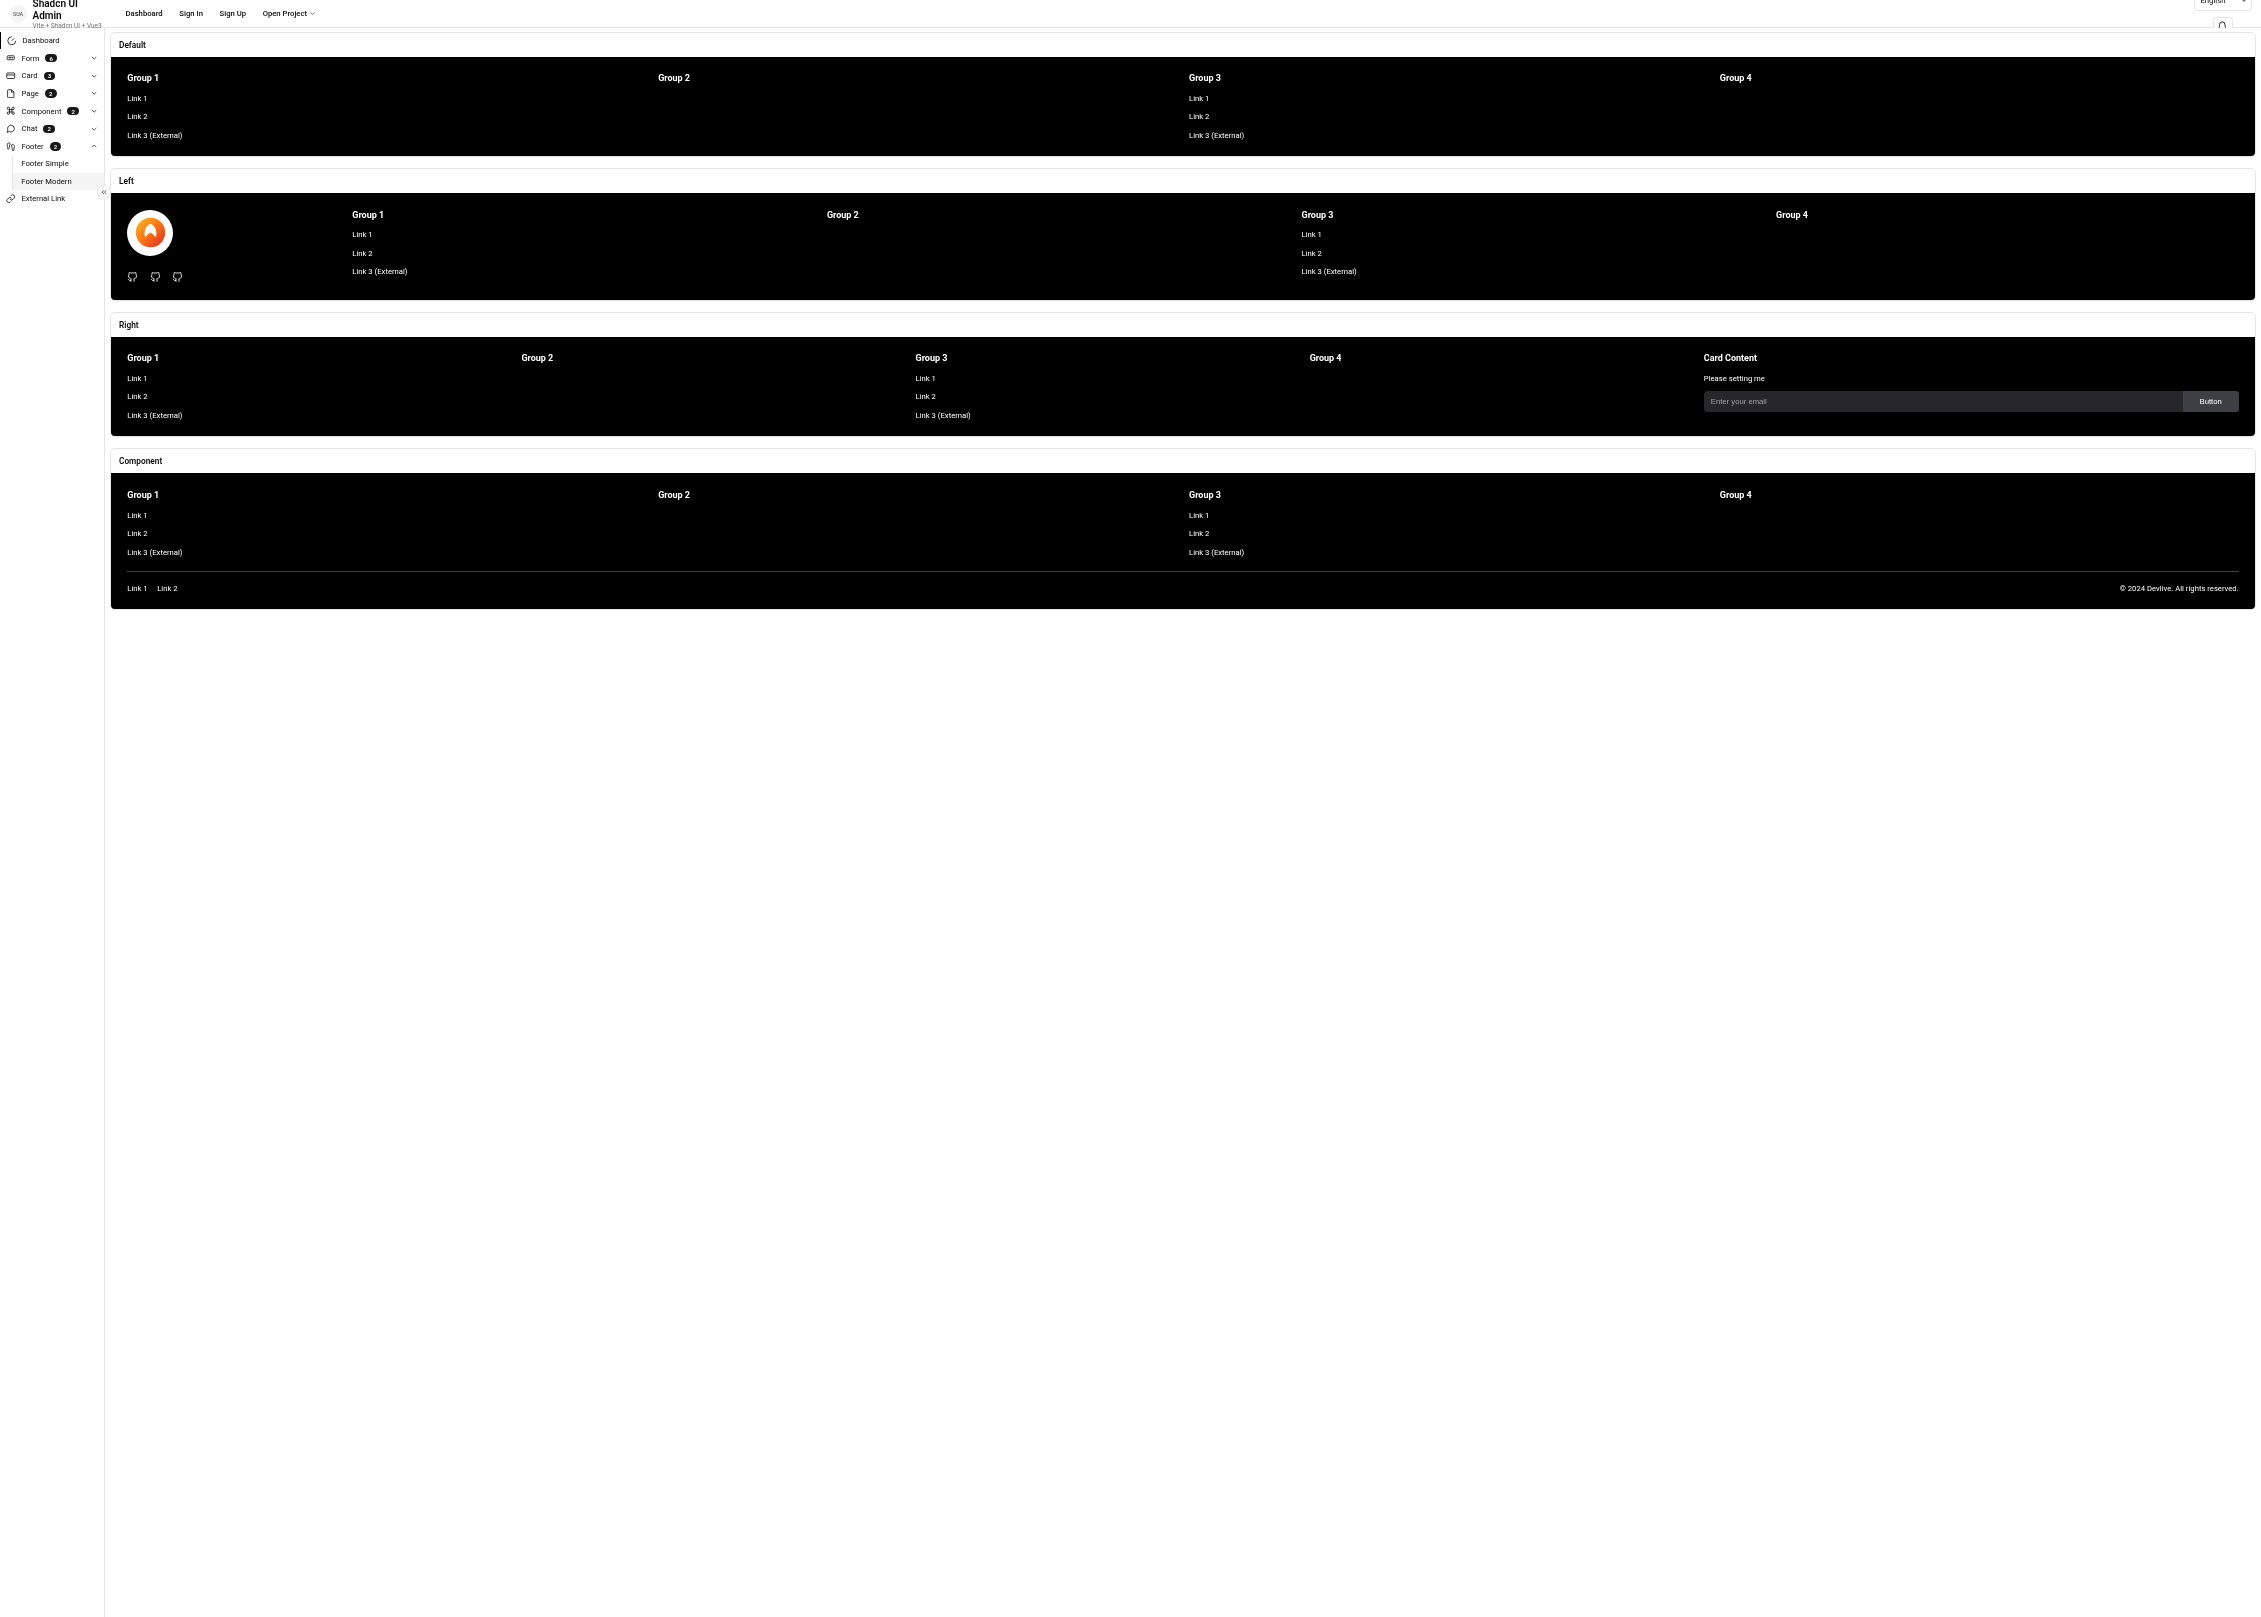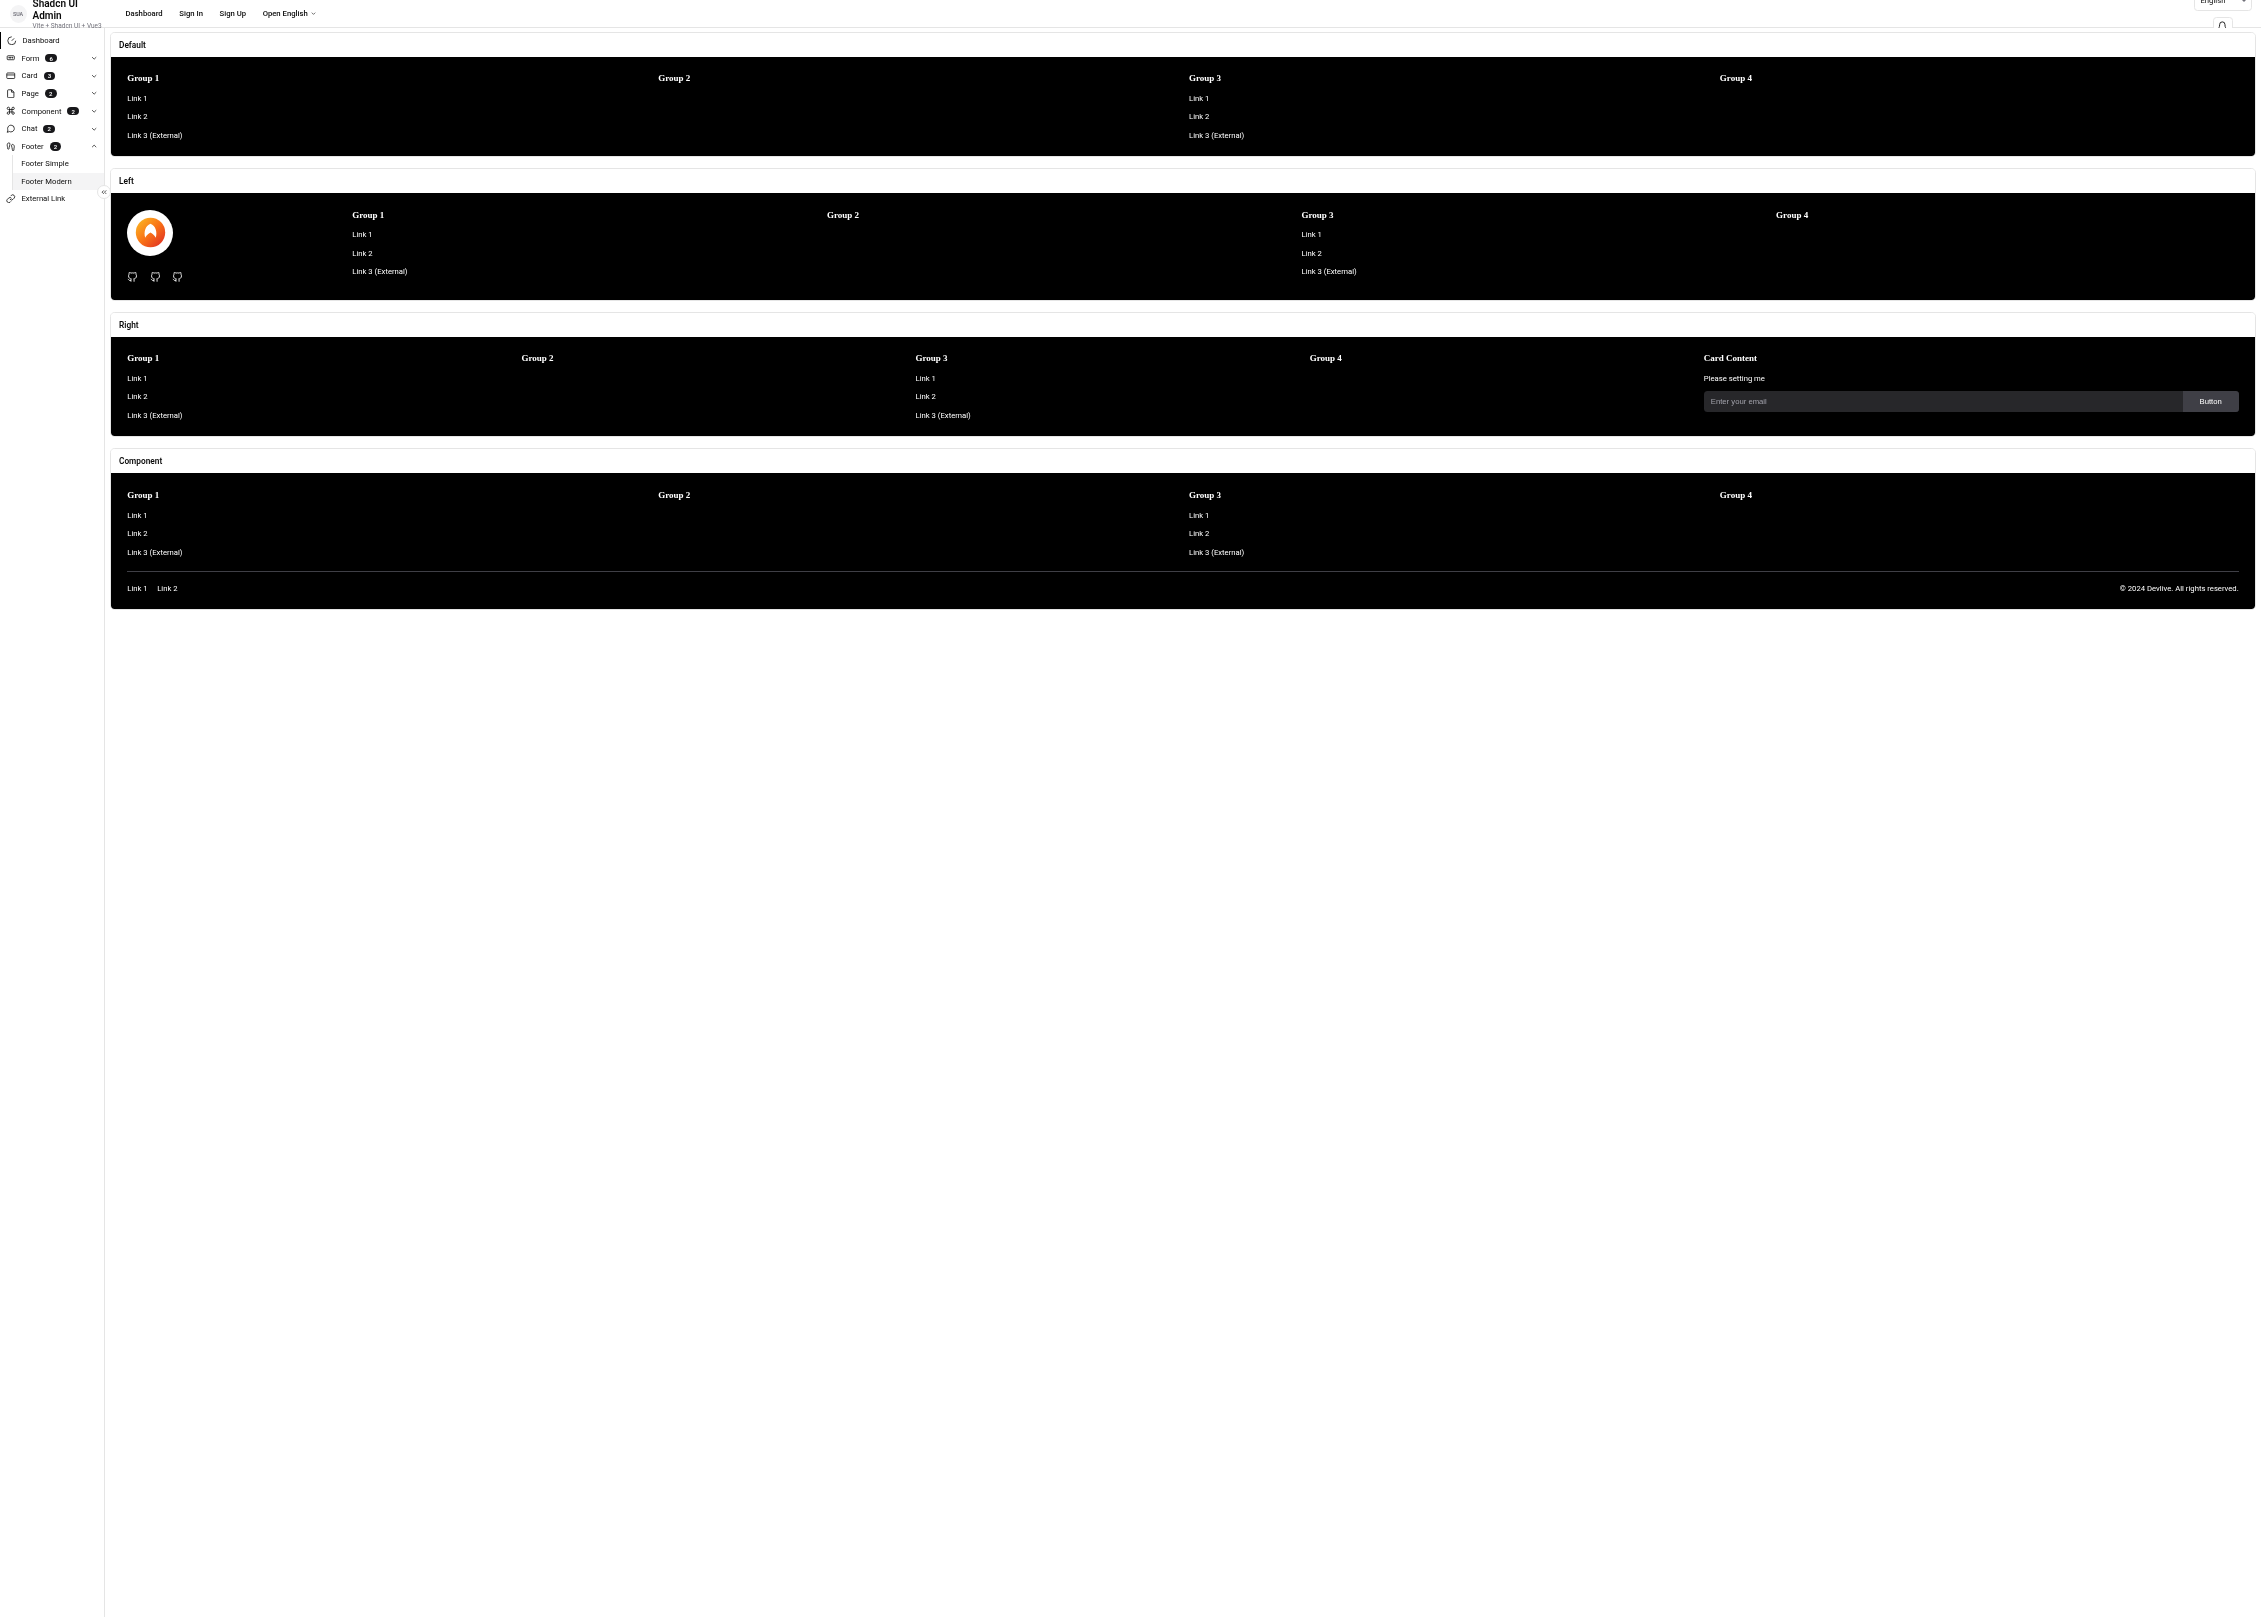--- a/index.html
+++ b/index.html
@@ -31,21 +31,21 @@
 .sub-items { margin-left: 12px; border-left: 0.6px solid #e5e5e5; }
 .sub-item { padding: 4.1px 6px 4.1px 8.3px; font-size: 7.7px; cursor: pointer; }
 .sub-item.active { background: #f4f4f5; }
 
 .content { flex: 1; padding: 3.5px 4.7px 12px 4.7px; background: #fff; }
 .card { border: 0.6px solid #e5e5e5; border-radius: 4.7px; margin-bottom: 11px; overflow: hidden; }
 .card-header { padding: 7px 8.3px; font-size: 8.3px; font-weight: 600; background: #fff; }
 .footer-block { background: #000; color: #fff; padding: 16.6px 16.6px; }
 .groups { display: flex; gap: 12px; }
 .group { flex: 1; }
-.group-title { font-size: 9px; font-weight: 700; margin-bottom: 10.6px; font-family: Liberation Serif, serif; }
+.group-title { font-size: 9px; font-weight: 700; margin-bottom: 10.6px; }
 .group-link { display: block; font-size: 7.7px; margin-bottom: 9.5px; color: #fff; cursor: pointer; }
 .group-link:last-child { margin-bottom: 0; }
 
 .left-block { display: flex; gap: 24px; }
 .logo-col { width: 201px; }
 .logo-circle { width: 46px; height: 46px; border-radius: 50%; background: #fff; display: flex; align-items: center; justify-content: center; margin-bottom: 16.6px; }
 .social-row { display: flex; gap: 12px; }
 .social-icon { width: 10.6px; height: 10.6px; cursor: pointer; }
 
 .right-content-col { flex: 1.4; }
@@ -70,21 +70,21 @@
     <div>
       <div class="brand-title">Shadcn UI Admin</div>
       <div class="brand-sub">Vite + Shadcn UI + Vue3</div>
     </div>
   </div>
   <div class="topnav">
     <div class="topnav-item">Dashboard</div>
     <div class="topnav-item">Sign In</div>
     <div class="topnav-item">Sign Up</div>
     <div class="topnav-item">
-      <span>Open English</span>
+      <span>Open Project</span>
       <svg width="7" height="7" viewBox="0 0 24 24" fill="none" stroke="currentColor" stroke-width="2">
           <polyline points="6 9 12 15 18 9"></polyline>
         </svg>
     </div>
   </div>
   <div class="header-right">
     <div class="icon-btn borderless">
       <svg width="10.6" height="10.6" viewBox="0 0 24 24" fill="none" stroke="currentColor" stroke-width="2">
           <path d="M21 12.79A9 9 0 1 1 11.21 3 7 7 0 0 0 21 12.79z"></path>
         </svg>

